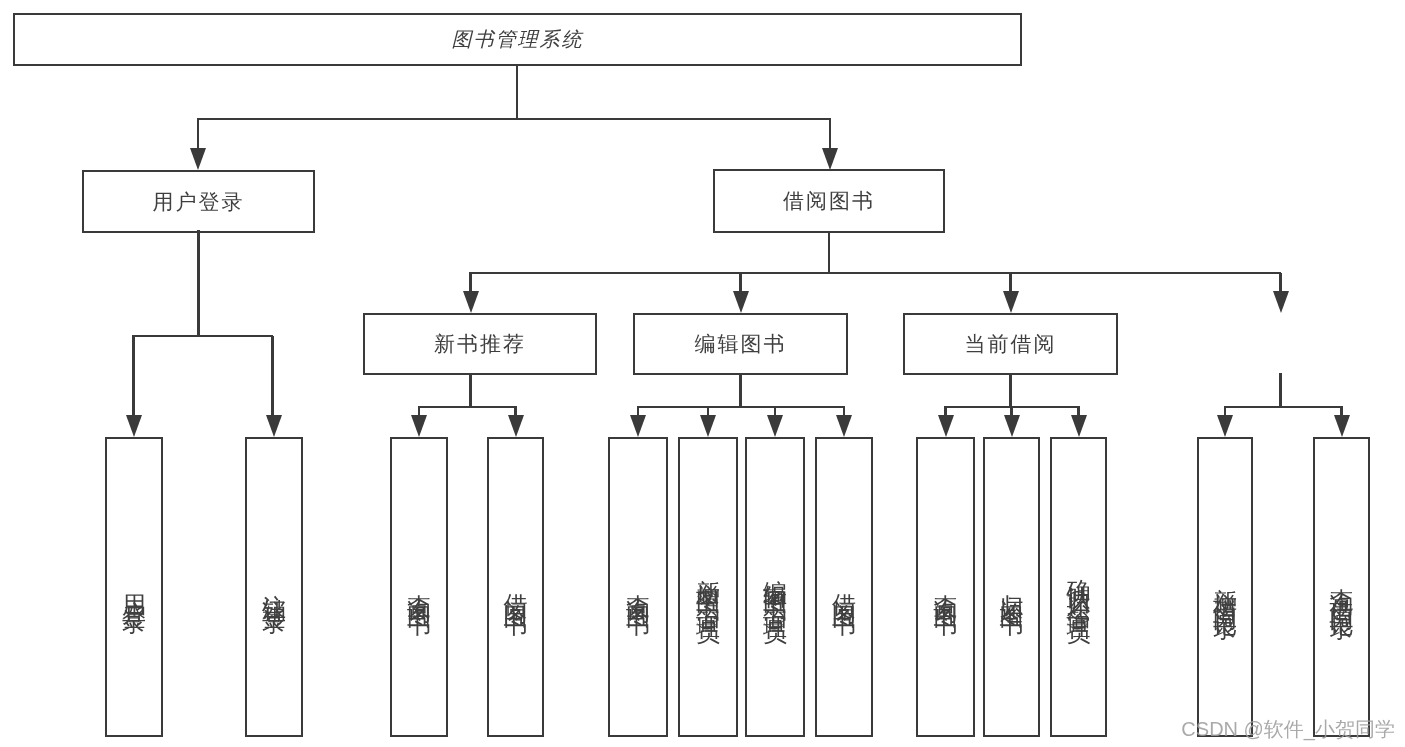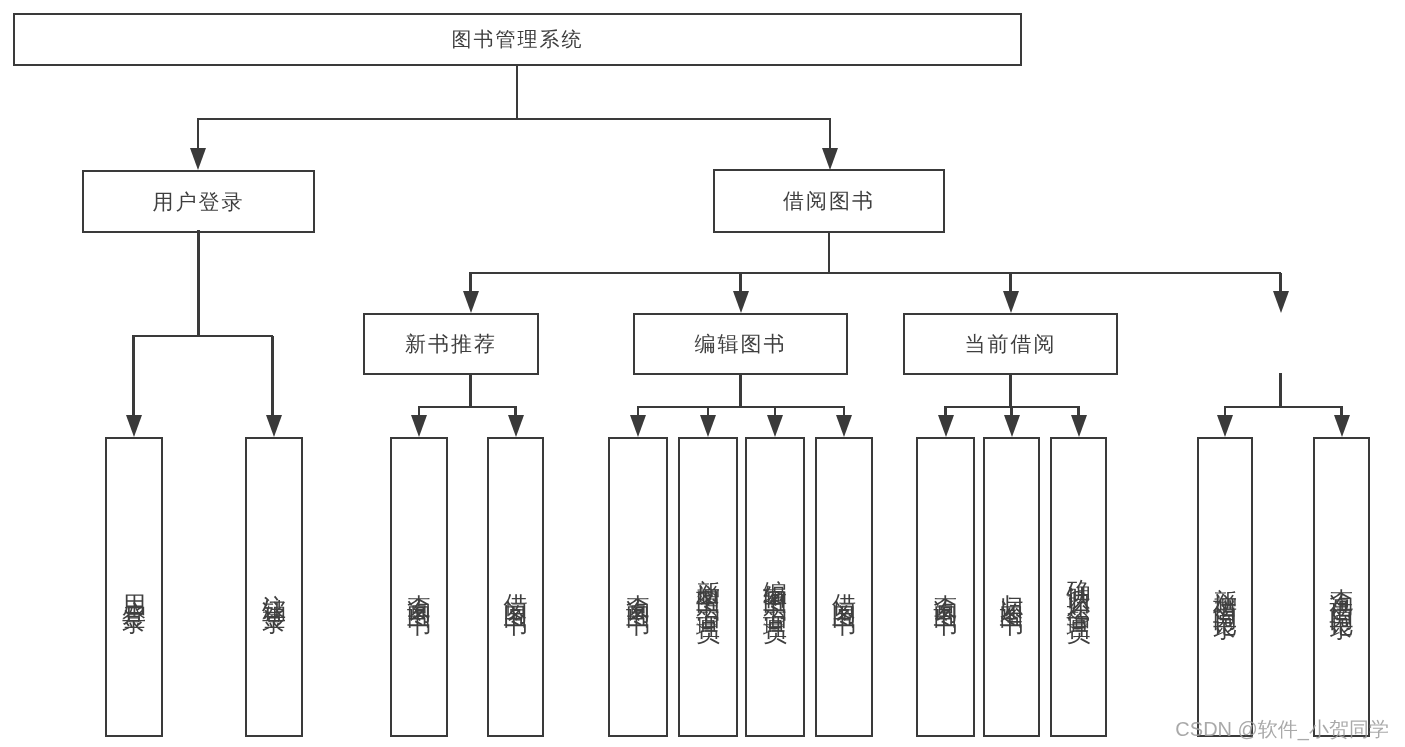--- a/index.html
+++ b/index.html
@@ -15,54 +15,54 @@
     font-family:"Liberation Sans", sans-serif;
   }
   .box{
     position:absolute;box-sizing:border-box;
     border:2.5px solid var(--line);background:#fff;
     display:flex;align-items:center;justify-content:center;
   }
   .hlabel{
     font-size:21px;color:var(--text);letter-spacing:2px;white-space:nowrap;
   }
-  .root .hlabel{font-size:20px;}
+  .root .hlabel{font-size:20px;font-style:italic;}
   .vlabel{
     writing-mode:vertical-rl;text-orientation:mixed;
     font-size:24px;letter-spacing:6px;color:var(--text);
     line-height:1;white-space:nowrap;
   }
   .line{position:absolute;background:var(--line);}
   .arrow{
     position:absolute;width:0;height:0;
     border-left:8px solid transparent;border-right:8px solid transparent;
     border-top:22px solid var(--line);
   }
   .watermark{
-    position:absolute;right:16px;bottom:4px;z-index:5;
+    position:absolute;right:10px;bottom:4px;z-index:5;
     font-size:20px;color:var(--wm);opacity:.88;white-space:nowrap;
   }
 </style>
 </head>
 <body>
 
 <div class="canvas">
 
   <div class="box root" style="left:13px;top:13px;width:1009px;height:53px">
     <span class="hlabel">图书管理系统</span>
   </div>
 
   <div class="box" style="left:82px;top:170px;width:233px;height:63px">
     <span class="hlabel">用户登录</span>
   </div>
   <div class="box" style="left:713px;top:169px;width:232px;height:64px">
     <span class="hlabel">借阅图书</span>
   </div>
 
-  <div class="box" style="left:363px;top:313px;width:176px;height:62px">
+  <div class="box" style="left:363px;top:313px;width:234px;height:62px">
     <span class="hlabel">新书推荐</span>
   </div>
   <div class="box" style="left:633px;top:313px;width:215px;height:62px">
     <span class="hlabel">编辑图书</span>
   </div>
   <div class="box" style="left:903px;top:313px;width:215px;height:62px">
     <span class="hlabel">当前借阅</span>
   </div>
 
   <div class="box" style="left:105px;top:437px;width:58px;height:300px">

